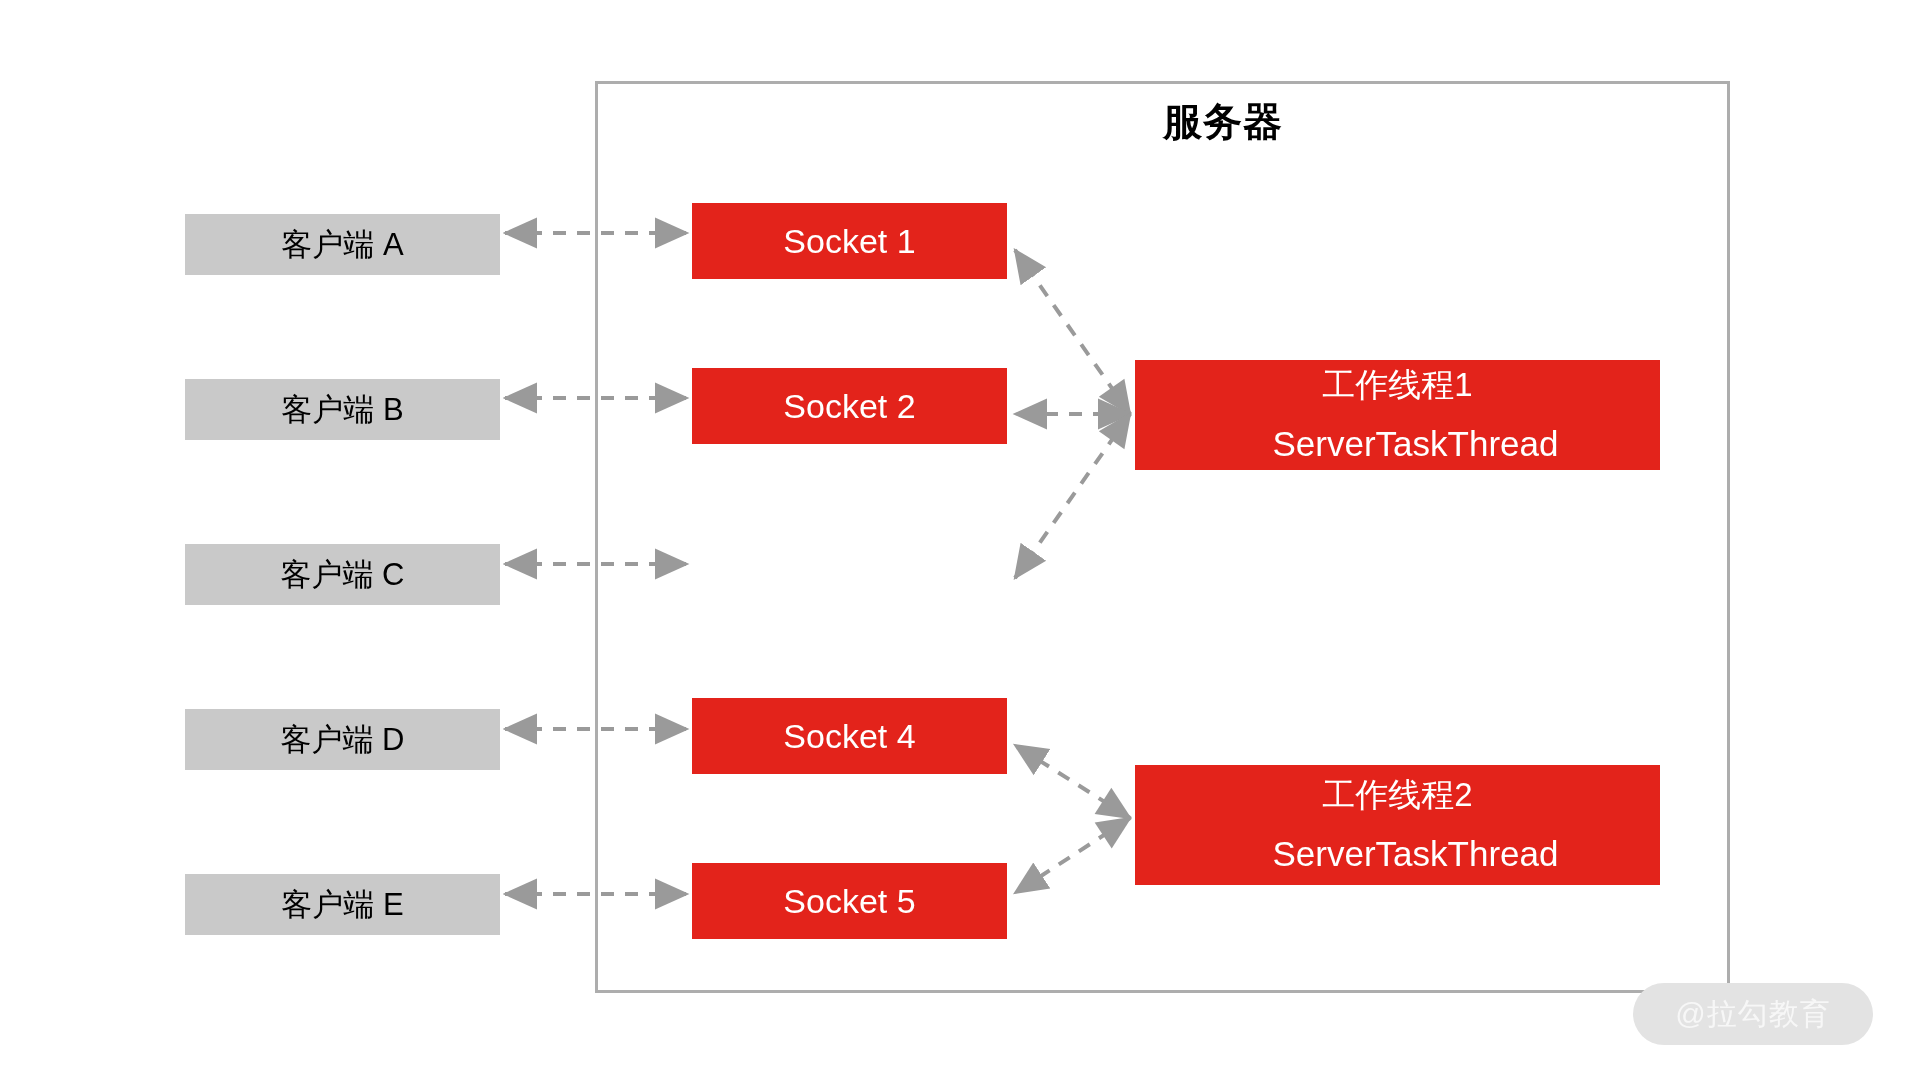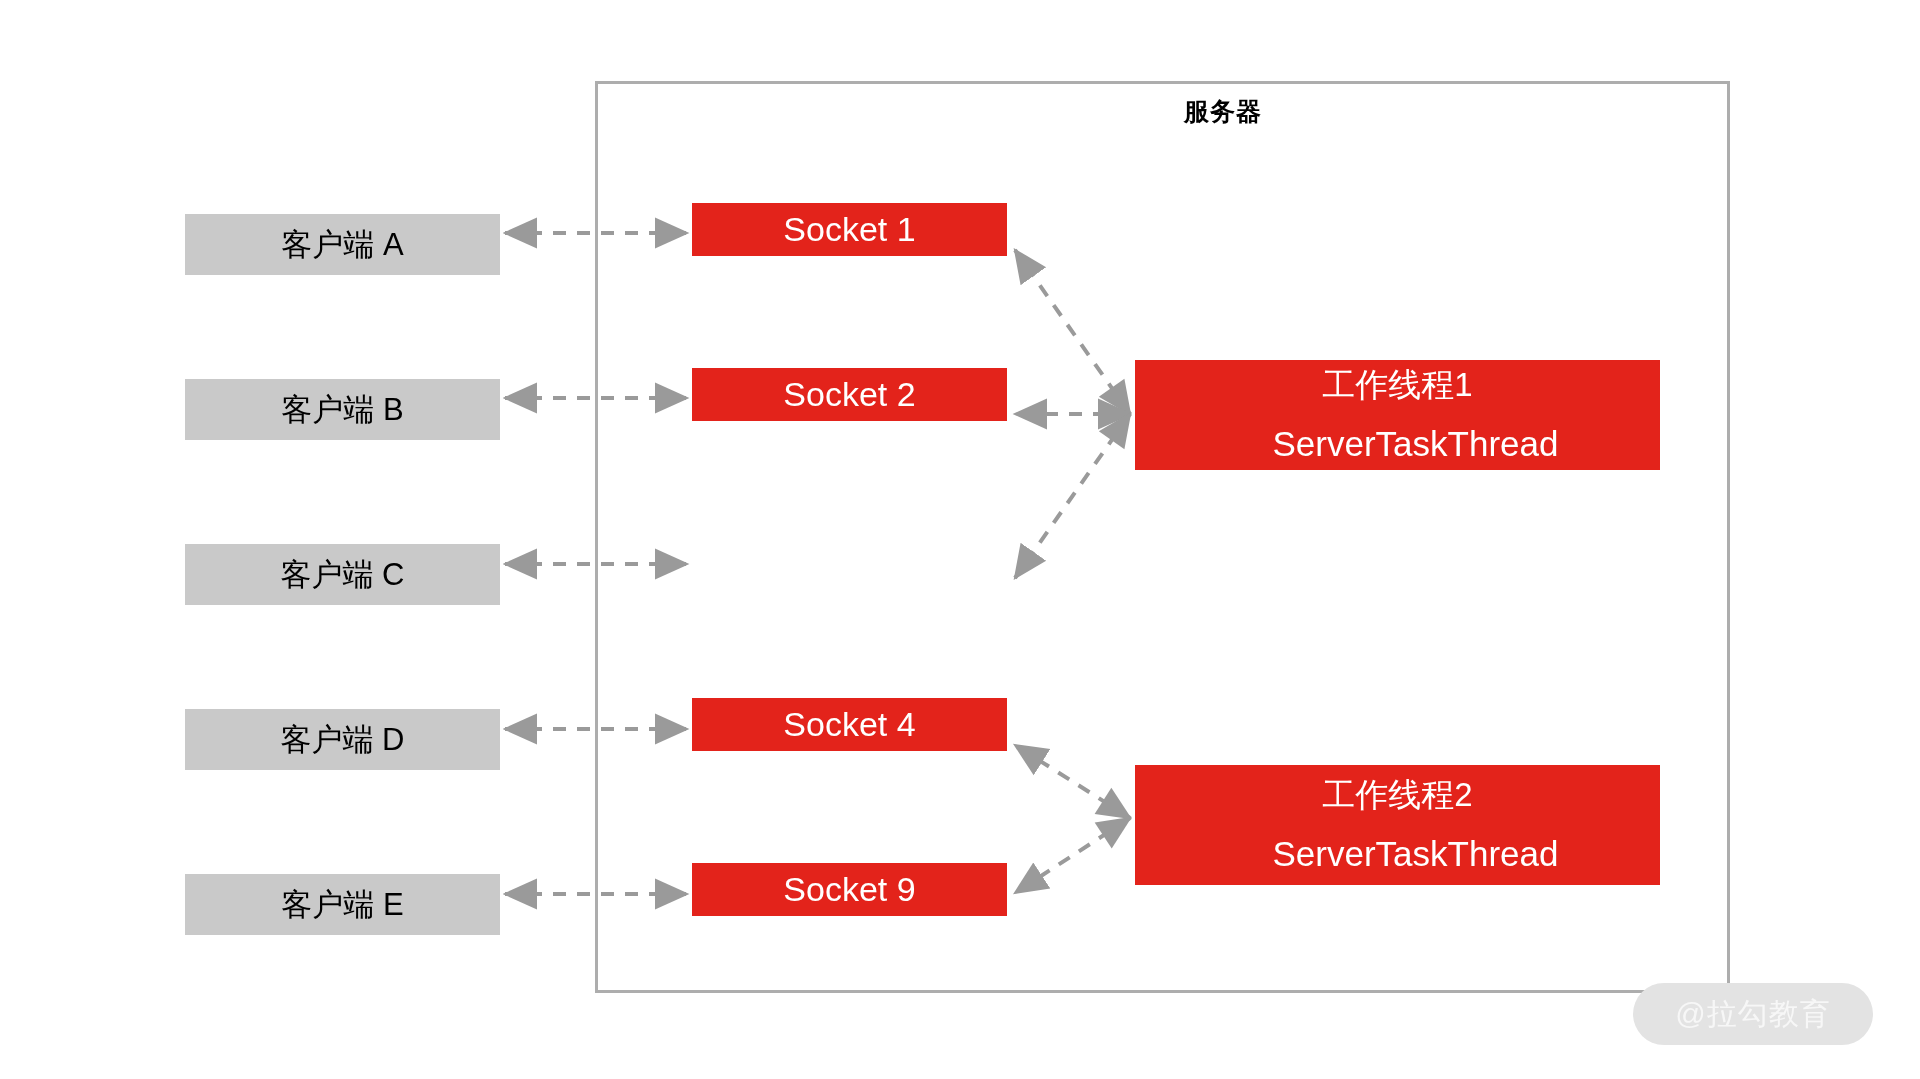--- a/index.html
+++ b/index.html
@@ -34,21 +34,21 @@
     border: 3px solid #adadad;
     box-sizing: border-box;
     background: transparent;
   }
   .server-title {
     position: absolute;
     left: 595px;
     top: 95px;
     width: 1256px;
     text-align: center;
-    font-size: 25px;
+    font-size: 39px;
     font-weight: bold;
     color: #000000;
     letter-spacing: 1px;
   }
   .client-box {
     position: absolute;
     left: 185px;
     width: 315px;
     height: 61px;
     background: #c9c9c9;
@@ -57,21 +57,21 @@
     justify-content: center;
     font-size: 31px;
     color: #000000;
     font-weight: 500;
     margin-top: 12px;
   }
   .socket-box {
     position: absolute;
     left: 692px;
     width: 315px;
-    height: 53px;
+    height: 76px;
     background: #e3231b;
     display: flex;
     align-items: center;
     justify-content: center;
     font-size: 34px;
     color: #ffffff;
   }
   .worker-box {
     position: absolute;
     left: 1135px;
@@ -161,21 +161,21 @@
   <div class="socket-box" style="top:203px">
     <span>Socket 1</span>
   </div>
   <div class="socket-box" style="top:368px">
     <span>Socket 2</span>
   </div>
   <div class="socket-box" style="top:698px">
     <span>Socket 4</span>
   </div>
   <div class="socket-box" style="top:863px">
-    <span>Socket 9</span>
+    <span>Socket 5</span>
   </div>
 
   <div class="worker-box" style="top:360px;height:110px">
     <span class="worker-line1">工作线程1</span>
     <span class="worker-line2">ServerTaskThread</span>
   </div>
   <div class="worker-box" style="top:765px;height:120px">
     <span class="worker-line1">工作线程2</span>
     <span class="worker-line2">ServerTaskThread</span>
   </div>

